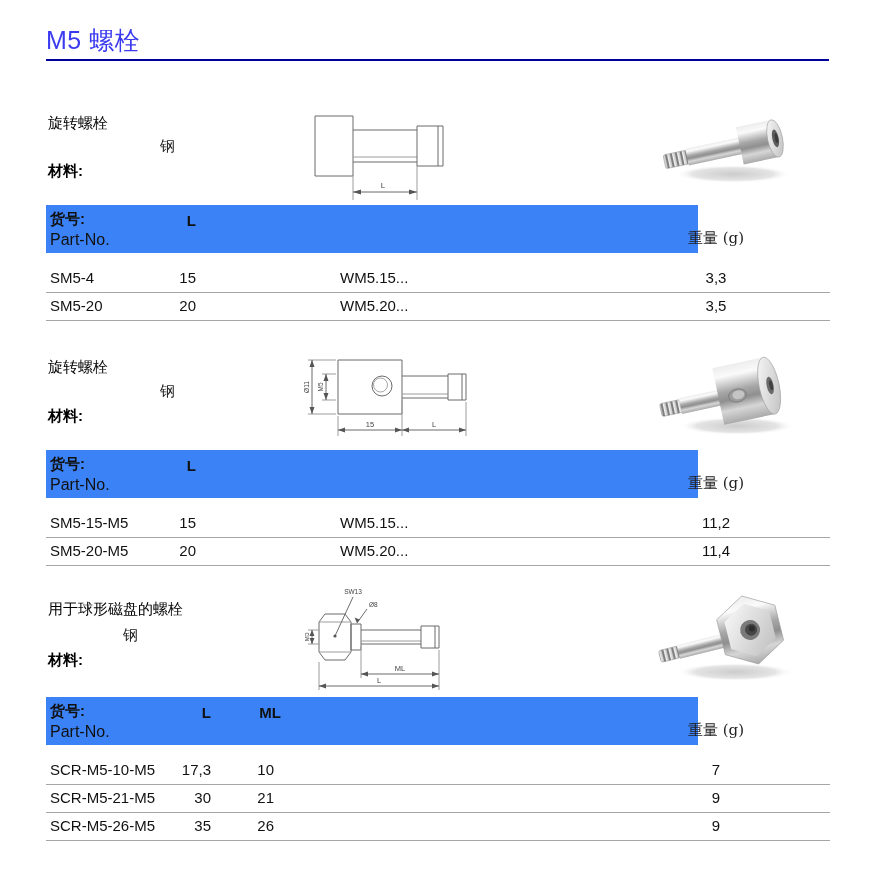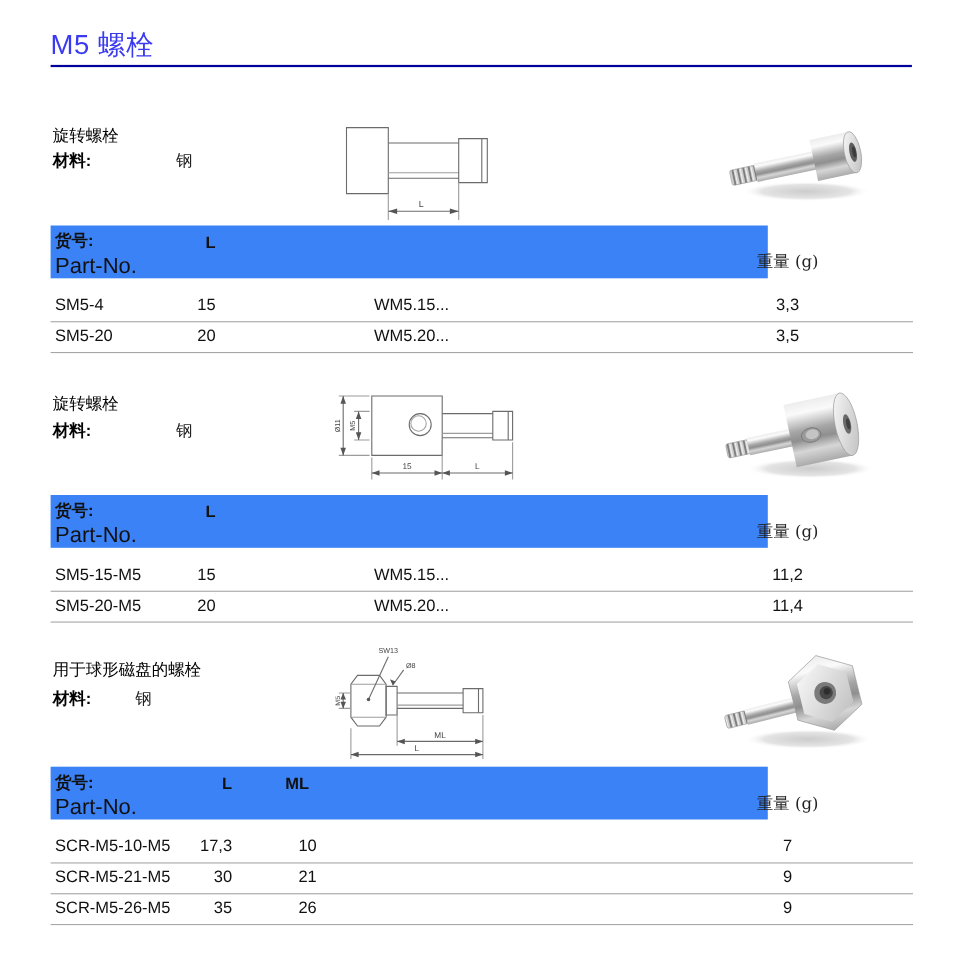--- a/index.html
+++ b/index.html
@@ -4,40 +4,40 @@
 <style>
   html,body{margin:0;padding:0;background:#ffffff;}
   body{width:875px;height:890px;position:relative;overflow:hidden;
        font-family:"Liberation Sans",sans-serif;color:#111;}
   .abs{position:absolute;}
 
   .page-title{left:46px;top:24px;font-size:25px;color:#3a3af0;letter-spacing:.5px;}
   .title-rule{left:46px;top:59px;width:783px;height:2px;background:#00009b;}
 
   .sec-heading{font-size:15px;font-weight:normal;color:#000;}
-  .mat-label{font-size:15px;font-weight:bold;color:#000;}
+  .mat-label{font-size:15px;font-weight:bold;color:#000;margin-top:25px;}
   .mat-value{font-size:15px;font-family:"DejaVu Serif","Liberation Serif",serif;color:#222;}
 
   .band{left:46px;width:652px;height:48px;background:#3b82f6;}
   .band span{position:absolute;white-space:nowrap;}
   .lbl-cn{left:4px;top:5px;font-size:15px;font-weight:bold;}
-  .lbl-en{left:4px;top:26px;font-size:20px;}
+  .lbl-en{left:4px;top:26px;font-size:16px;}
   .col-l{left:90px;top:7px;width:60px;text-align:right;font-size:15px;font-weight:bold;}
   .col-l3{left:105px;top:7px;width:60px;text-align:right;font-size:15px;font-weight:bold;}
   .col-ml{left:180px;top:7px;width:55px;text-align:right;font-size:15px;font-weight:bold;}
   .col-w{left:605px;top:14px;width:130px;text-align:center;font-size:15px;
          font-family:"DejaVu Serif","Liberation Serif",serif;color:#222;margin-top:10px;}
 
   .rows{left:46px;width:784px;}
   .trow{position:relative;height:27px;border-bottom:1px solid #a6a6a6;font-size:15px;}
   .trow span{position:absolute;line-height:26px;white-space:nowrap;}
   .c-part{left:4px;}
   .c-l{left:90px;width:60px;text-align:right;}
   .c-l3{left:105px;width:60px;text-align:right;}
-  .c-ml{left:187px;width:55px;text-align:right;}
+  .c-ml{left:173px;width:55px;text-align:right;}
   .c-code{left:294px;}
   .c-w{left:605px;width:130px;text-align:center;}
 
   svg text{font-family:"Liberation Sans",sans-serif;fill:#444;}
   .dwg line,.dwg rect,.dwg circle,.dwg path,.dwg polygon{vector-effect:non-scaling-stroke;}
 </style>
 </head>
 <body>
 
 <svg width="0" height="0" style="position:absolute" aria-hidden="true">

